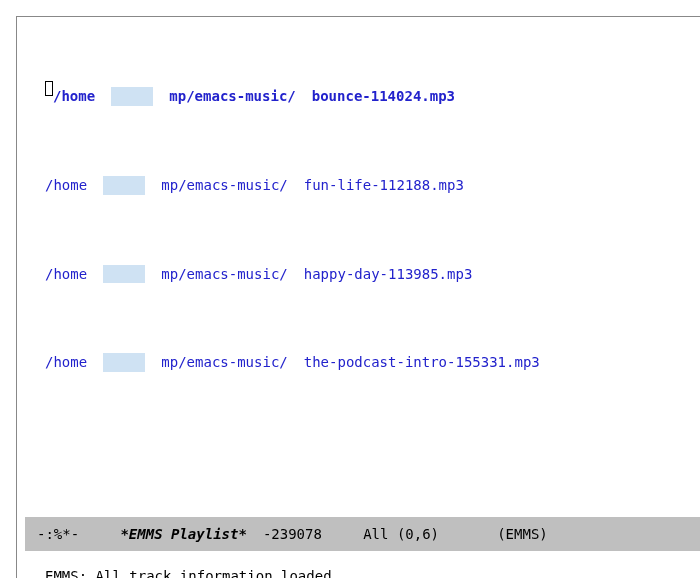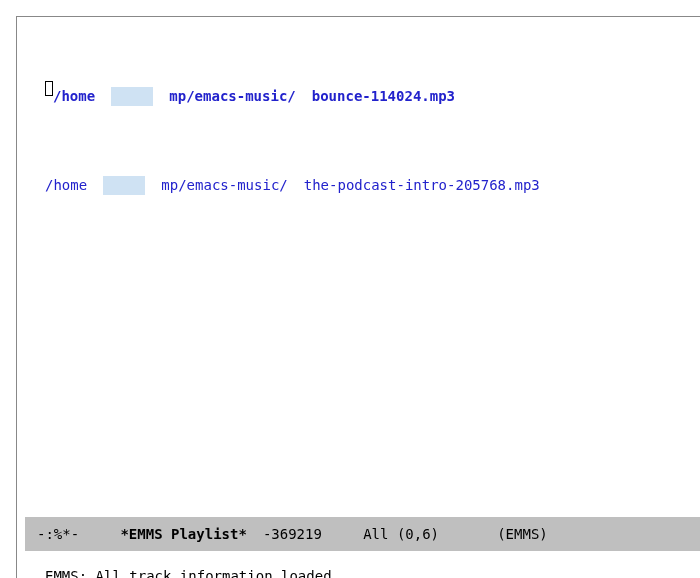--- a/index.html
+++ b/index.html
@@ -45,32 +45,34 @@
       z-index: 2;
     }
     .modeline {
       background: #bfbfbf;
       color: #000000;
       padding: 1px 4px;
       white-space: pre;
       font-size: 14px;
       display: flex;
     }
-    .modeline .buffer-name { font-weight: bold; }
+    .modeline .buffer-name { font-weight: bold; font-style: italic; }
     .minibuffer {
       background: #ffffff;
       color: #000000;
       padding: 1px 12px;
       white-space: pre;
       font-size: 14px;
     }
   </style>
 </head>
 <body>
 
 <div class="buffer">
   <div class="track-line current"><span class="cursor-box"></span><span>/home</span><span class="redacted">     </span><span>mp/emacs-music/</span><span>bounce-114024.mp3</span></div>
-  <div class="track-line"><span>/home</span><span class="redacted">     </span><span>mp/emacs-music/</span><span>the-podcast-intro-205768.mp3</span></div>
+  <div class="track-line"><span>/home</span><span class="redacted">     </span><span>mp/emacs-music/</span><span>fun-life-112188.mp3</span></div>
+  <div class="track-line"><span>/home</span><span class="redacted">     </span><span>mp/emacs-music/</span><span>happy-day-113985.mp3</span></div>
+  <div class="track-line"><span>/home</span><span class="redacted">     </span><span>mp/emacs-music/</span><span>the-podcast-intro-155331.mp3</span></div>
 </div>
 
-<div class="modeline"><span>-:%*-   </span><span class="buffer-name">*EMMS Playlist*</span><span>-369219</span><span>   All (0,6)     </span><span>(EMMS)</span></div>
+<div class="modeline"><span>-:%*-   </span><span class="buffer-name">*EMMS Playlist*</span><span>-239078</span><span>   All (0,6)     </span><span>(EMMS)</span></div>
 
 <div class="minibuffer"><span>EMMS: All track information loaded.</span></div>
 
 </body></html>

